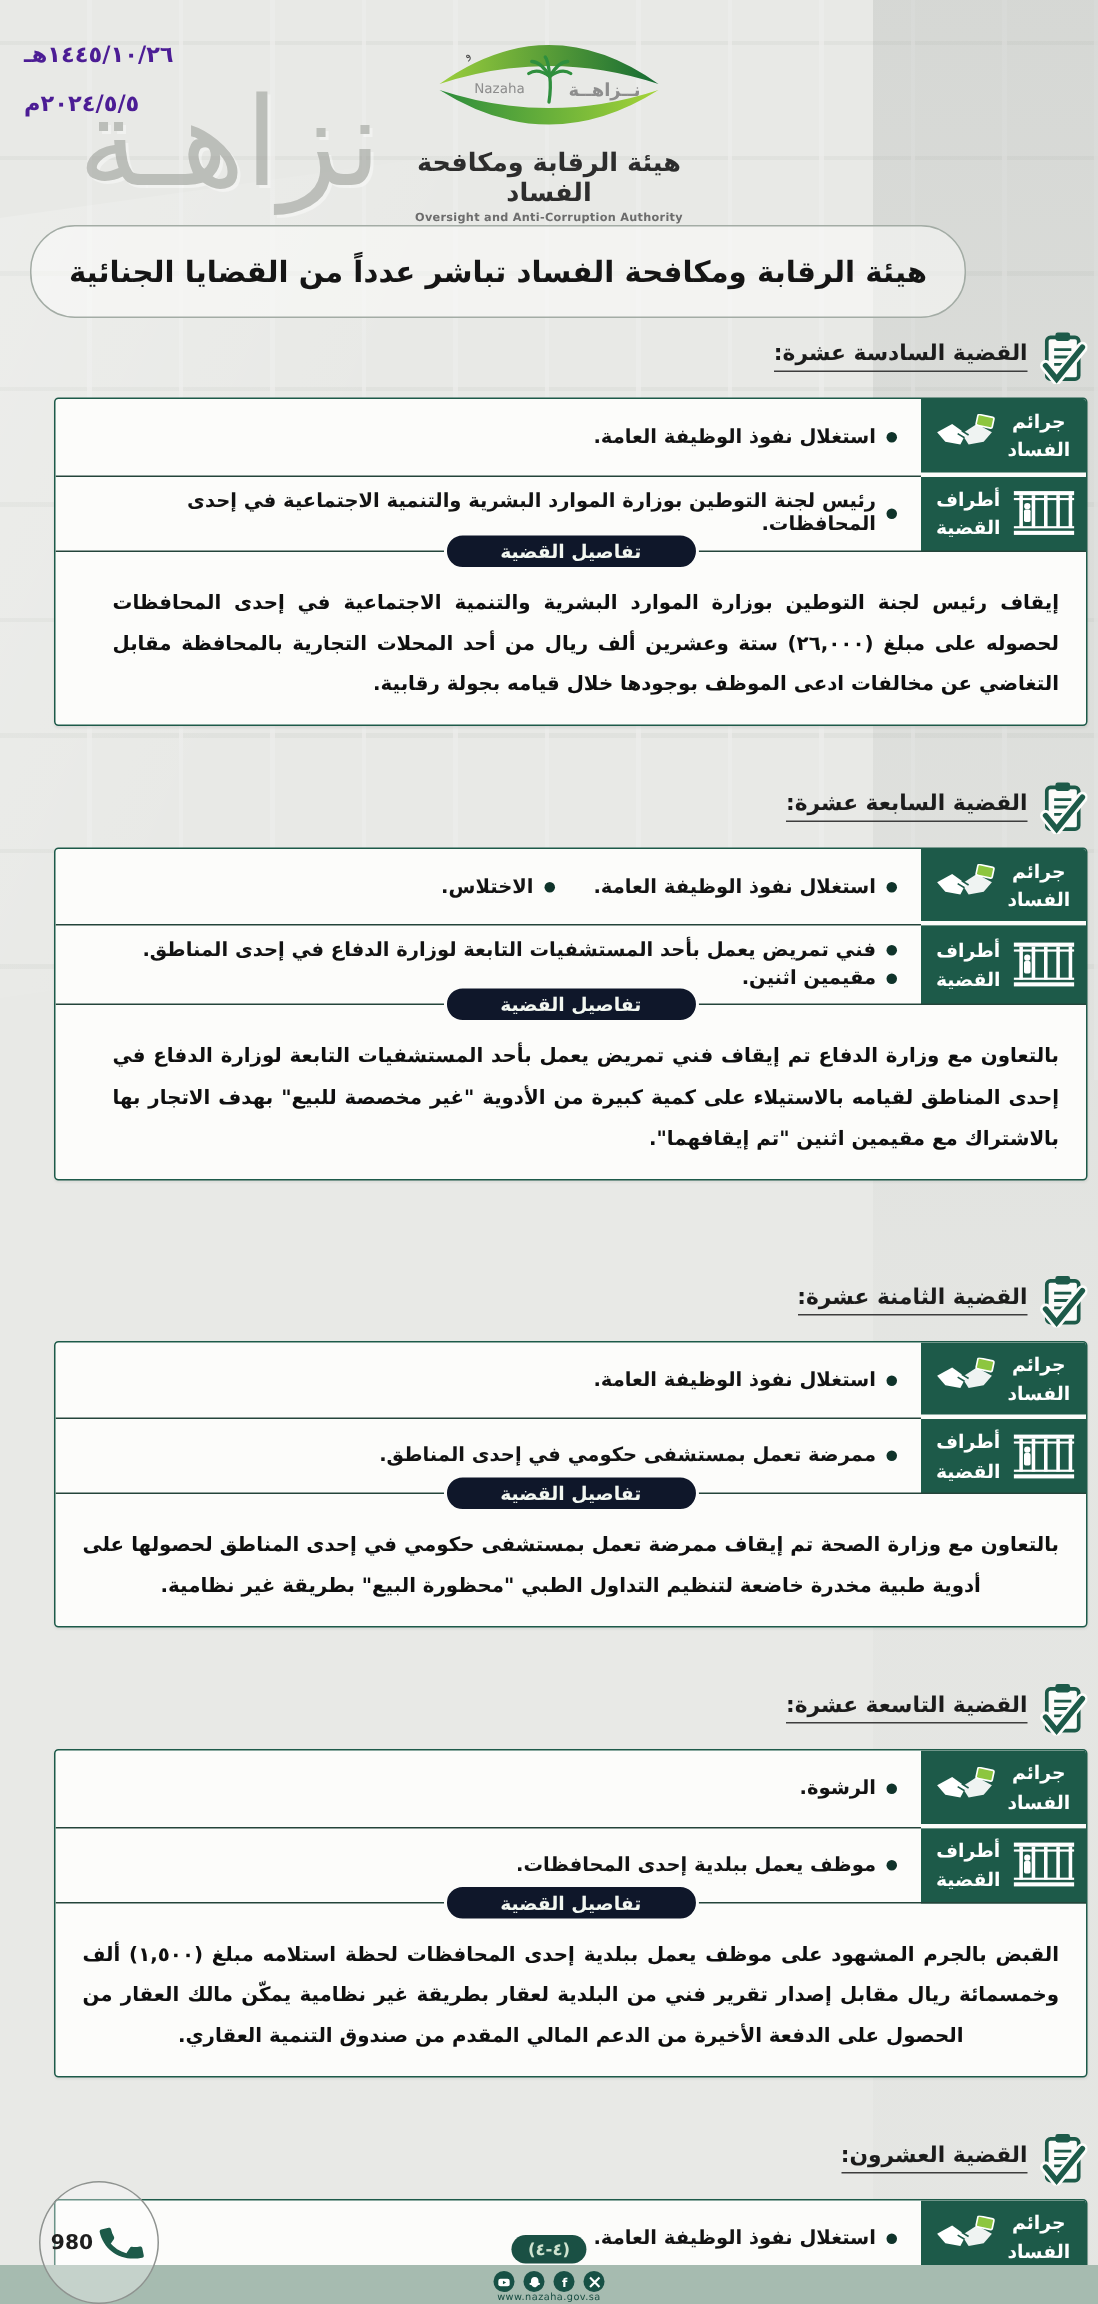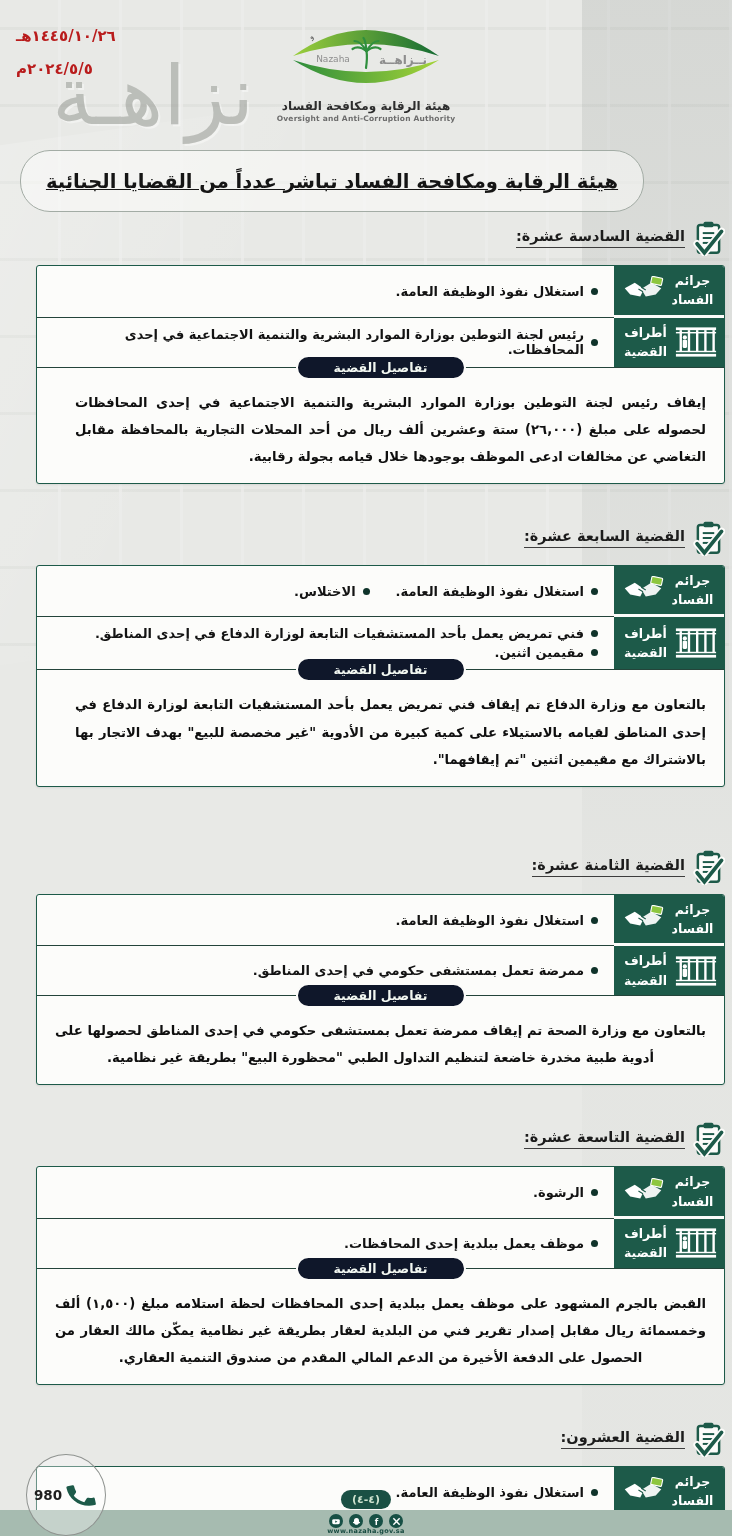--- a/index.html
+++ b/index.html
@@ -28,33 +28,33 @@
   }
   .bg-watermark {
     position:absolute; top:48px; left:52px; pointer-events:none;
     font-size:82px; font-weight:normal; color:#989b95; opacity:.55;
     text-shadow:2px 2px 0 rgba(255,255,255,.7);
     letter-spacing:4px;
   }
   
   .dates {
     position:absolute; top:20px; left:16px; text-align:left;
-    font-weight:bold; font-size:15px; color:#b91c1c; line-height:2.2;
+    font-weight:bold; font-size:15px; color:#4c1d95; line-height:2.2;
   }
   .logo { position:absolute; top:2px; left:50%; transform:translateX(-50%); width:210px; text-align:center; }
   .logo-eye { display:block; margin:0 auto; }
-  .org-ar { font-size:12px; font-weight:bold; color:#2d2d2d; margin-top:1px; }
+  .org-ar { font-size:17px; font-weight:bold; color:#2d2d2d; margin-top:1px; }
   .org-en { font-size:7.5px; font-weight:bold; color:#6c6c6c; margin-top:1px; letter-spacing:.2px; }
   .title-box {
     position:absolute; top:150px; right:88px; left:20px; height:62px;
     border:1.5px solid #a3aca5; border-radius:30px;
     background:rgba(252,252,250,.55);
     display:flex; align-items:center; justify-content:center;
   }
-  .title-box h1 { margin:12px; font-size:19.5px; font-weight:bold; color:#151515;text-decoration:underline; }
+  .title-box h1 { margin:12px; font-size:19.5px; font-weight:bold; color:#151515; }
   
   .cases { position:absolute; top:220px; right:7px; left:36px; }
   .case { margin-bottom:36px; }
   .case:nth-child(2) { margin-bottom:62px; }
   .case-head { display:flex; align-items:center; gap:7px; margin-bottom:9px; }
   .case-head-text {
     font-size:14.5px; font-weight:bold; color:#1c1c1c;
     border-bottom:1.6px solid #3d3d3d; padding-bottom:3px;
   }
   .card {
@@ -103,21 +103,21 @@
     background:#1a5044; color:#cfe3cf; font-size:11px; font-weight:bold;
     padding:3px 11px; border-radius:12px; white-space:nowrap;
   }
   .social { position:absolute; bottom:8px; left:50%; transform:translateX(-50%); display:flex; gap:6px; }
   .sicon {
     width:14px; height:14px; border-radius:50%; background:#175045;
     display:flex; align-items:center; justify-content:center;
   }
   .site {
     position:absolute; bottom:1px; left:50%; transform:translateX(-50%);
-    font-size:6.5px; font-weight:bold; color:#174b40; letter-spacing:.3px;margin-top:48px;
+    font-size:6.5px; font-weight:normal; color:#174b40; letter-spacing:.3px;margin-top:48px;
   }
 </style>
 </head>
 <body>
 
 <div class="bg-grid"></div>
 <div class="bg-right"></div>
 <div class="bg-diag"></div>
 <div class="bg-watermark">نزاهـة</div>
 

